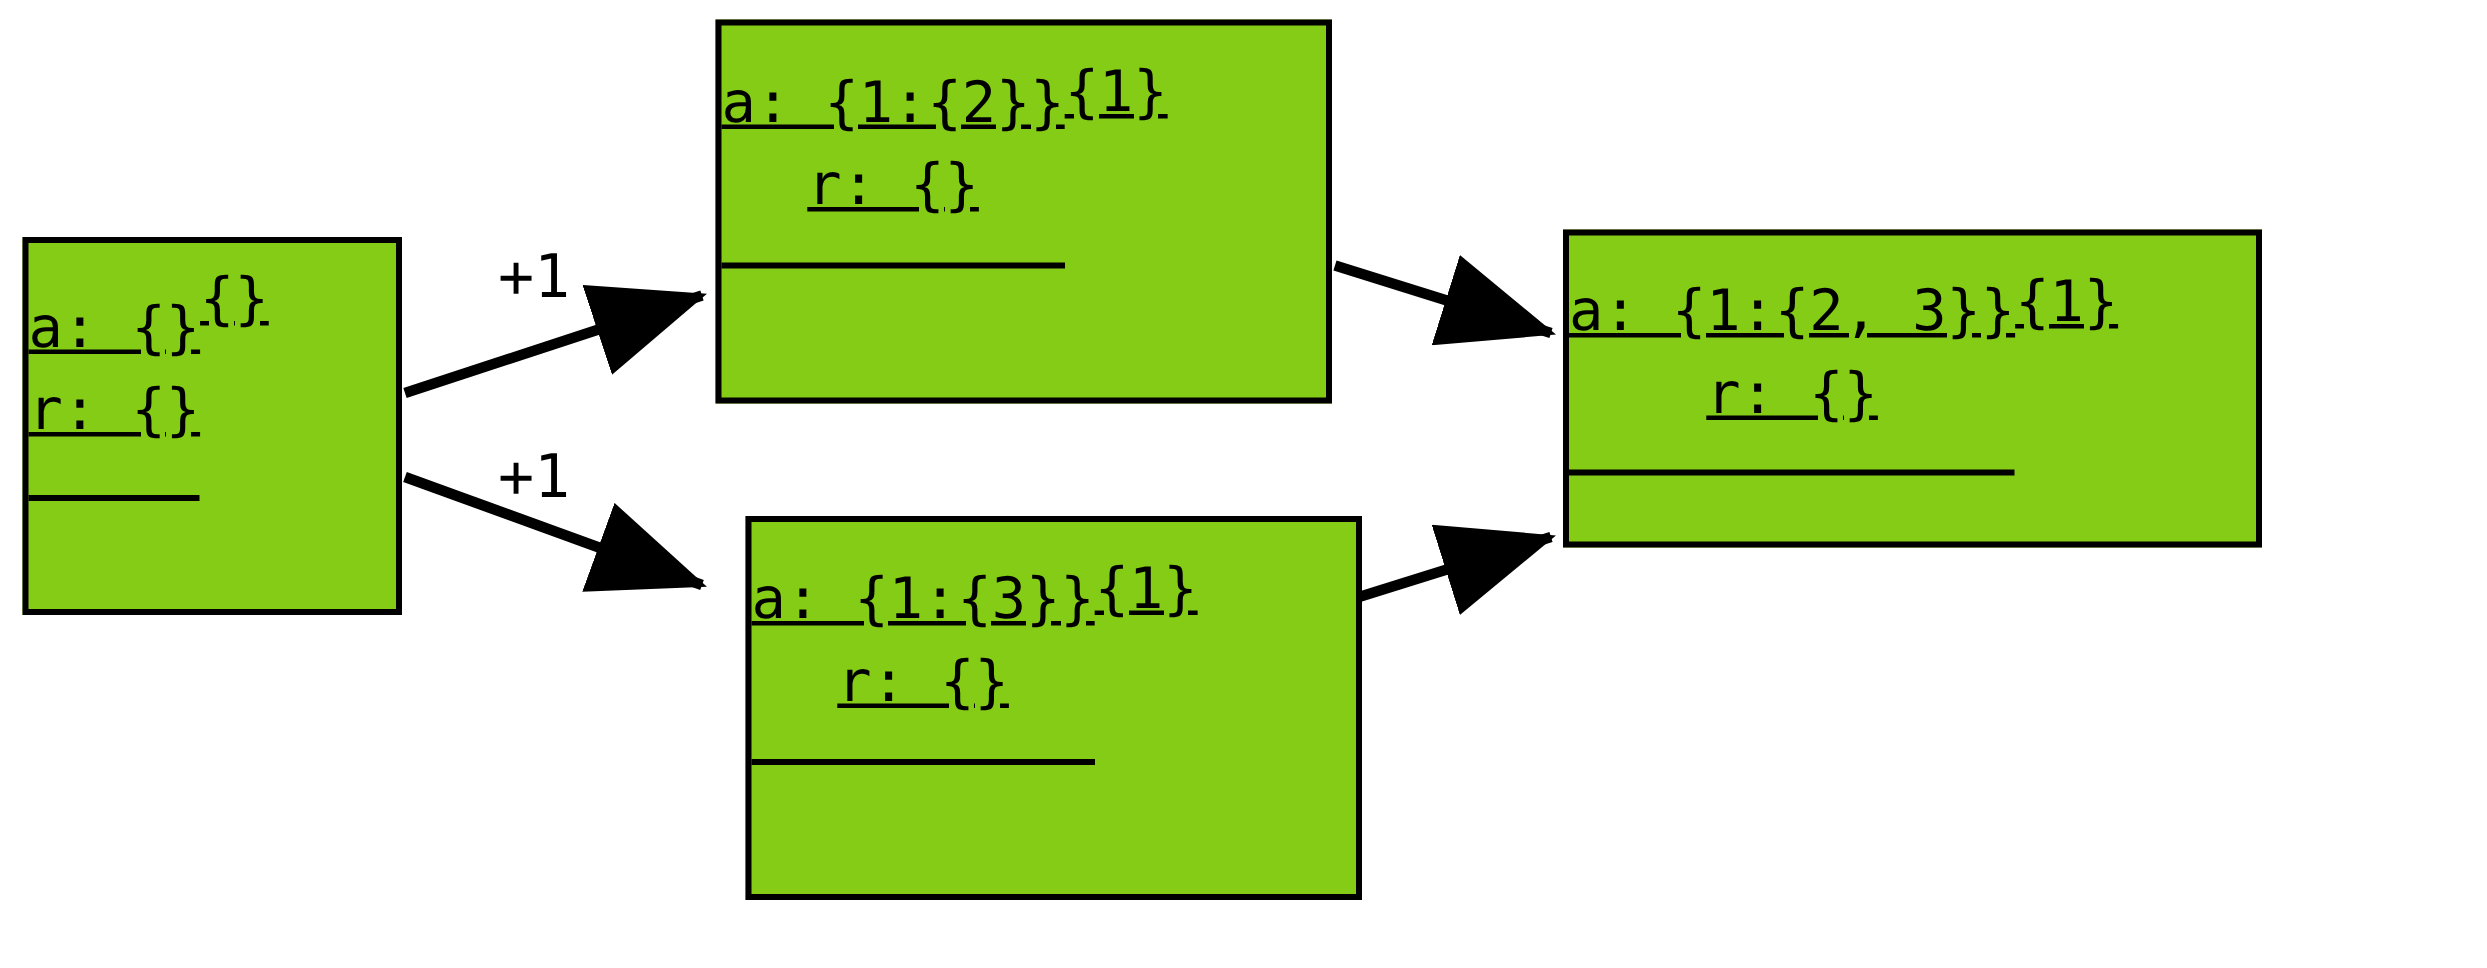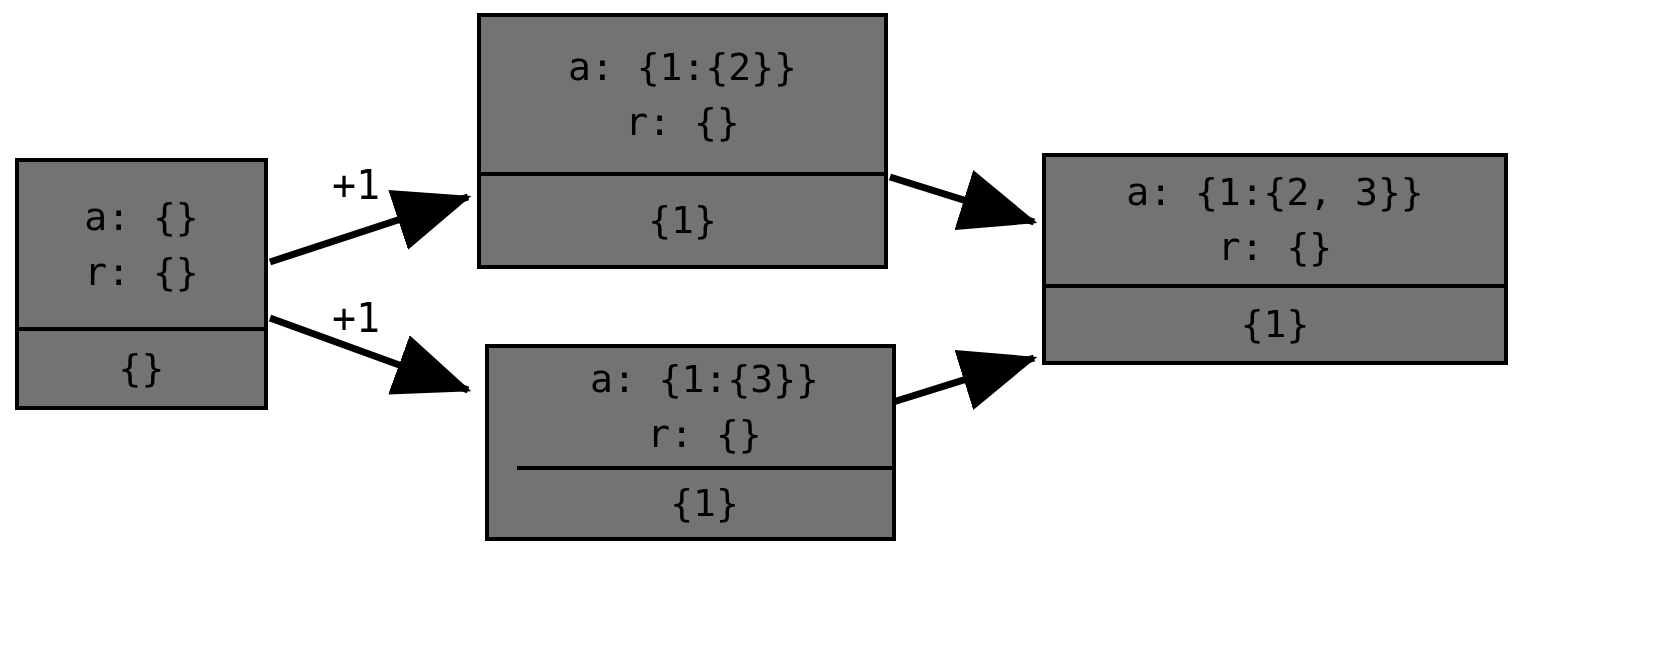--- a/index.html
+++ b/index.html
@@ -12,24 +12,25 @@
     width: 1658px;
     height: 645px;
     background: #ffffff;
     overflow: hidden;
     font-family: "DejaVu Sans Mono", "Liberation Mono", monospace;
   }
   .node {
     position: absolute;
     box-sizing: border-box;
     border: 4px solid #000000;
-    background: #737373;
+    background: #84cc16;
     display: flex;
-    flex-direction: column;
+    flex-direction: row;
     z-index: 2;
+    text-decoration: underline;
   }
   .node-section {
     box-sizing: border-box;
     display: flex;
     flex-direction: column;
     align-items: center;
     justify-content: center;
     color: #000000;
     font-size: 38px;
     line-height: 1.45;
@@ -63,21 +64,21 @@
 
   
   #node-start      { left: 15px;   top: 158px; width: 253px; height: 252px; }
   #node-start .state  { height: 172px; }
   #node-start .result { height: 76px; }
 
   #node-branch-a   { left: 477px;  top: 13px;  width: 411px; height: 256px; }
   #node-branch-a .state  { height: 162px; }
   #node-branch-a .result { height: 90px; }
 
-  #node-branch-b   { left: 485px;  top: 344px; width: 411px; height: 197px; padding-left: 28px; }
+  #node-branch-b   { left: 497px;  top: 344px; width: 411px; height: 256px; }
   #node-branch-b .state  { height: 162px; }
   #node-branch-b .result { height: 90px; }
 
   #node-merged     { left: 1042px; top: 153px; width: 466px; height: 212px; }
   #node-merged .state  { height: 160px; }
   #node-merged .result { height: 90px; }
 
   #label-edge-top    { left: 332px; top: 162px; }
   #label-edge-bottom { left: 332px; top: 295px; }
 </style>

